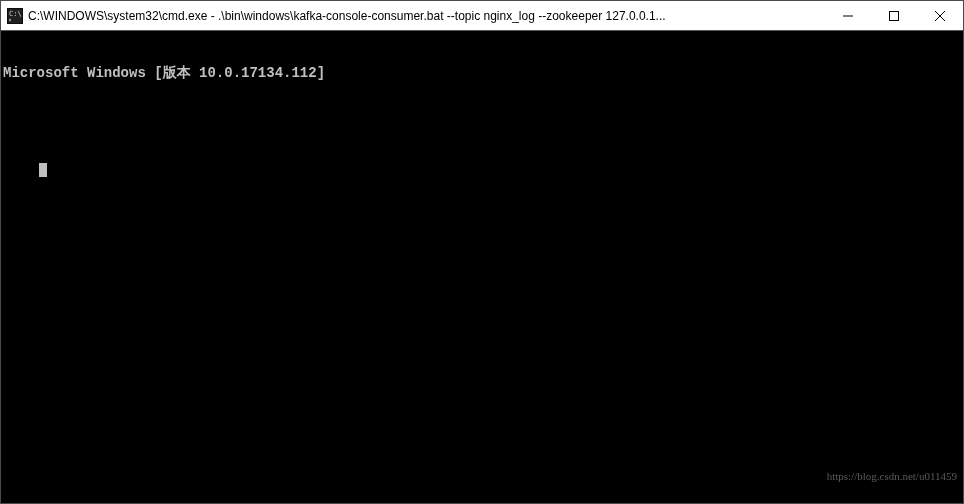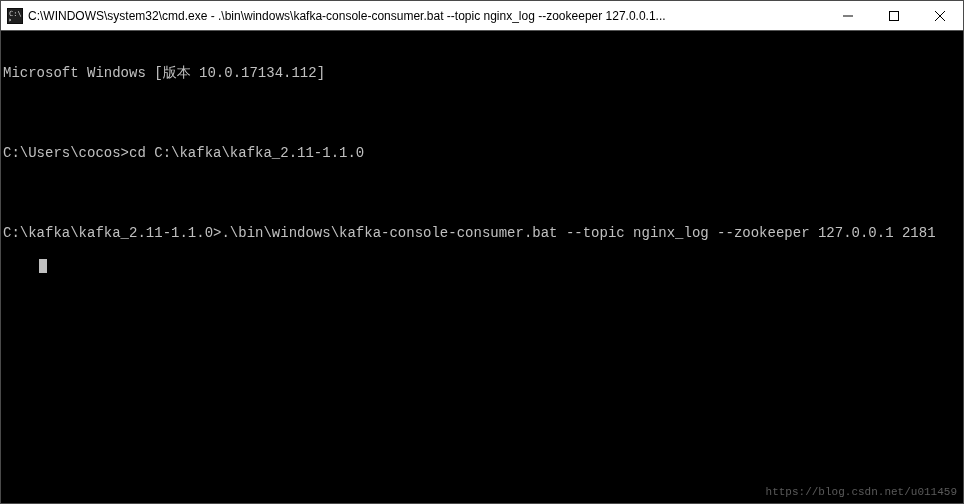--- a/index.html
+++ b/index.html
@@ -6,24 +6,24 @@
     html,body { width:964px; height:504px; background:#fff; font-family:"Segoe UI",Tahoma,sans-serif; overflow:hidden; }
     .window { display:flex; flex-direction:column; width:964px; height:504px; border:1px solid #4a4a4a; }
     .titlebar { height:30px; background:#fff; display:flex; align-items:center; border-bottom:1px solid #555; }
     .titlebar .app-icon { width:16px; height:16px; margin:0 5px 0 6px; display:flex; align-items:center; justify-content:center; }
     .titlebar .app-icon svg { display:block; }
     .titlebar .title { flex:1; font-size:12px; color:#000; white-space:nowrap; overflow:hidden; text-overflow:ellipsis; padding-right:4px; }
     .win-buttons { display:flex; height:100%; }
     .win-btn { width:46px; height:100%; display:flex; align-items:center; justify-content:center; background:#fff; }
     .win-btn svg { display:block; }
     .terminal { flex:1; background:#000; color:#c0c0c0; font-family:"NSimSun","SimSun","Courier New",monospace; font-size:14px; line-height:16px; padding:2px 0 0 2px; position:relative; white-space:pre-wrap; word-break:break-all; }
-    .terminal .line { display:block; }
+    .terminal .line { display:block;font-weight:bold; }
     .cursor { display:inline-block; width:8px; height:14px; background:#c0c0c0; vertical-align:text-bottom; animation:blink 1s step-end infinite; margin-left:2px; }
     @keyframes blink { 50% { opacity:0; } }
-    .watermark { position:absolute; right:6px; bottom:3px; font-size:11px; color:#5a5a5a; font-family:Liberation Mono, monospace; }
+    .watermark { position:absolute; right:6px; bottom:19px; font-size:11px; color:#5a5a5a; font-family:Liberation Serif, serif; }
   </style>
 </head>
 <body>
 
 <div class="window">
 
   <div class="titlebar">
     <span class="app-icon">
       <svg width="16" height="16" viewBox="0 0 16 16">
         <rect x="0" y="0" width="16" height="16" fill="#0c0c0c"></rect>
@@ -48,20 +48,18 @@
         <svg width="10" height="10" viewBox="0 0 10 10">
             <path d="M0 0 L10 10 M10 0 L0 10" stroke="#000" stroke-width="1"></path>
           </svg>
       </div>
     </div>
   </div>
 
   <div class="terminal">
     <span class="line">Microsoft Windows [版本 10.0.17134.112]</span>
     <span class="line"></span>
-    <span class="line">C:\Users\cocos&gt;cd C:\kafka\kafka_2.11-1.1.0</span>
     <span class="line"></span>
-    <span class="line">C:\kafka\kafka_2.11-1.1.0&gt;.\bin\windows\kafka-console-consumer.bat --topic nginx_log --zookeeper 127.0.0.1 2181</span>
     <span class="cursor"></span>
     <span class="watermark">https://blog.csdn.net/u011459</span>
   </div>
 
 </div>
 
 </body></html>

